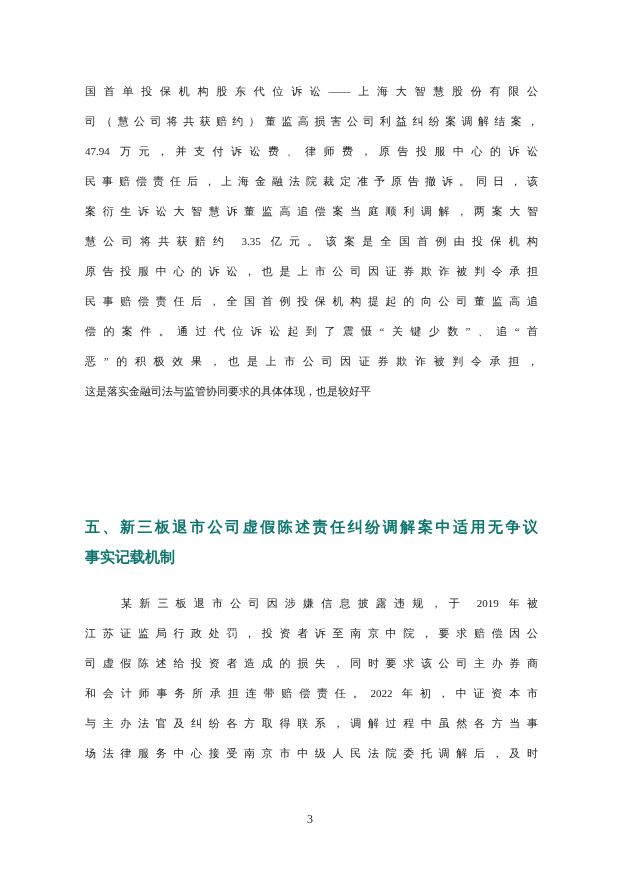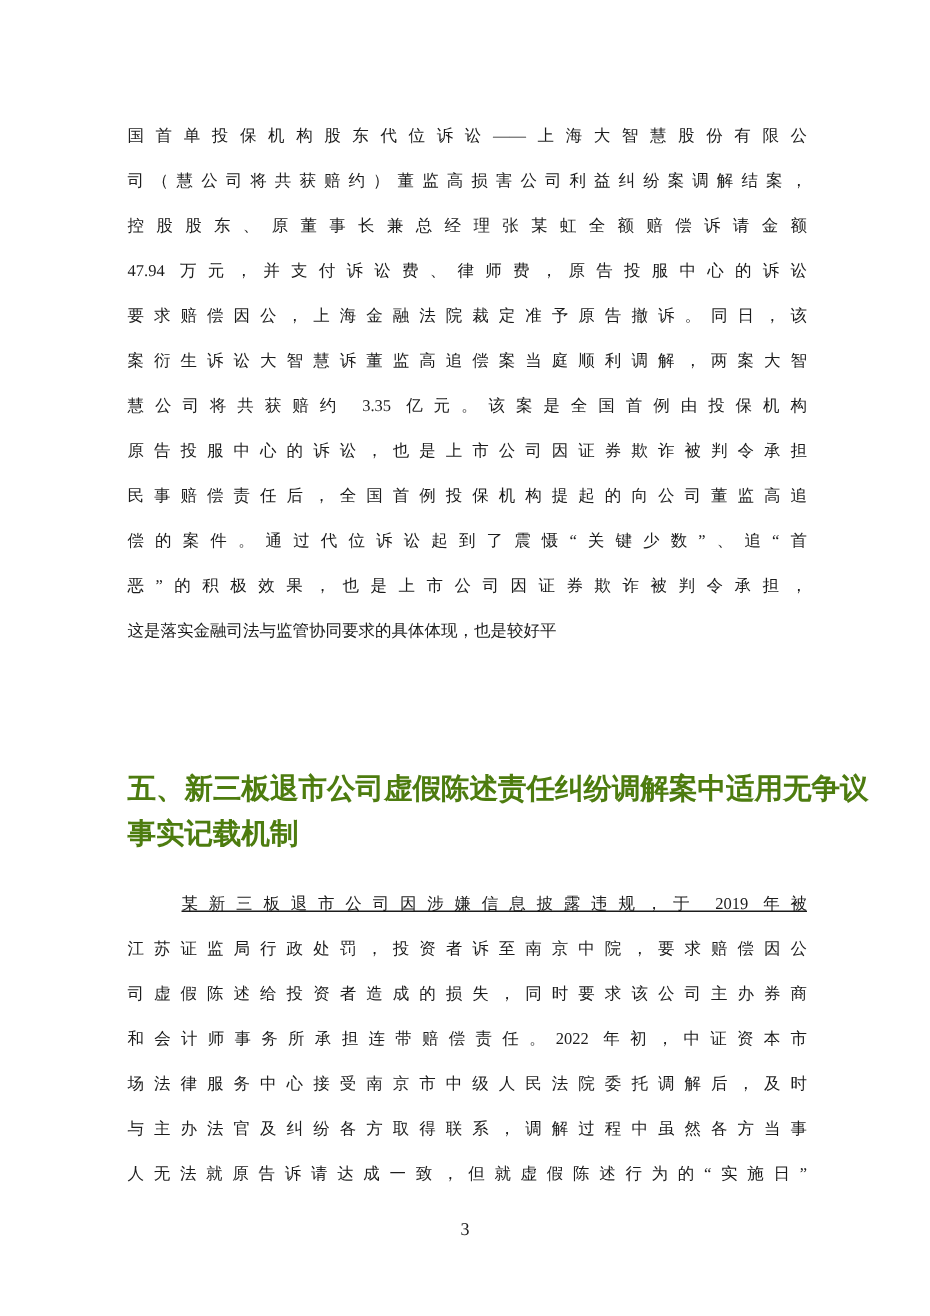--- a/index.html
+++ b/index.html
@@ -50,34 +50,33 @@
   }
 
   
   .para.justify-last .line:last-child {
     text-align-last: justify;
   }
 
   
   .para.indent-first .line:first-child {
     text-indent: 36px;
-    text-decoration: underline;
   }
 
   
   .heading {
     position: absolute;
     left: 85px;
     top: 512px;
     width: 453px;
-    font-size: 19px;
+    font-size: 15px;
     line-height: 30px;
     font-weight: 700;
     font-family: "Liberation Sans", sans-serif;
-    color: #4d7c0f;
+    color: #0f766e;
   }
 
   
   .page-number {
     position: absolute;
     left: 0;
     top: 812px;
     width: 620px;
     text-align: center;
     font-size: 12px;
@@ -87,42 +86,40 @@
   }
 </style>
 </head>
 <body>
 
 <div class="page">
 
   <div class="para" id="paragraph-1">
       <div class="line">国首单投保机构股东代位诉讼——上海大智慧股份有限公</div>
       <div class="line">司（慧公司将共获赔约）董监高损害公司利益纠纷案调解结案，</div>
-      <div class="line">控股股东、原董事长兼总经理张某虹全额赔偿诉请金额</div>
       <div class="line">47.94 万元，并支付诉讼费、律师费，原告投服中心的诉讼</div>
-      <div class="line">要求赔偿因公，上海金融法院裁定准予原告撤诉。同日，该</div>
+      <div class="line">民事赔偿责任后，上海金融法院裁定准予原告撤诉。同日，该</div>
       <div class="line">案衍生诉讼大智慧诉董监高追偿案当庭顺利调解，两案大智</div>
       <div class="line">慧公司将共获赔约 3.35 亿元。该案是全国首例由投保机构</div>
       <div class="line">原告投服中心的诉讼，也是上市公司因证券欺诈被判令承担</div>
       <div class="line">民事赔偿责任后，全国首例投保机构提起的向公司董监高追</div>
       <div class="line">偿的案件。通过代位诉讼起到了震慑“关键少数”、追“首</div>
       <div class="line">恶”的积极效果，也是上市公司因证券欺诈被判令承担，</div>
       <div class="line">这是落实金融司法与监管协同要求的具体体现，也是较好平</div>
     </div>
 
   <h2 class="heading">
       <div class="line">五、新三板退市公司虚假陈述责任纠纷调解案中适用无争议</div>
       <div class="line">事实记载机制</div>
     </h2>
 
   <div class="para indent-first justify-last" id="paragraph-2">
       <div class="line">某新三板退市公司因涉嫌信息披露违规，于 2019 年被</div>
       <div class="line">江苏证监局行政处罚，投资者诉至南京中院，要求赔偿因公</div>
       <div class="line">司虚假陈述给投资者造成的损失，同时要求该公司主办券商</div>
       <div class="line">和会计师事务所承担连带赔偿责任。2022 年初，中证资本市</div>
+      <div class="line">与主办法官及纠纷各方取得联系，调解过程中虽然各方当事</div>
       <div class="line">场法律服务中心接受南京市中级人民法院委托调解后，及时</div>
-      <div class="line">与主办法官及纠纷各方取得联系，调解过程中虽然各方当事</div>
-      <div class="line">人无法就原告诉请达成一致，但就虚假陈述行为的“实施日”</div>
     </div>
 
   <div class="page-number">3</div>
 
 </div>
 
 </body></html>

